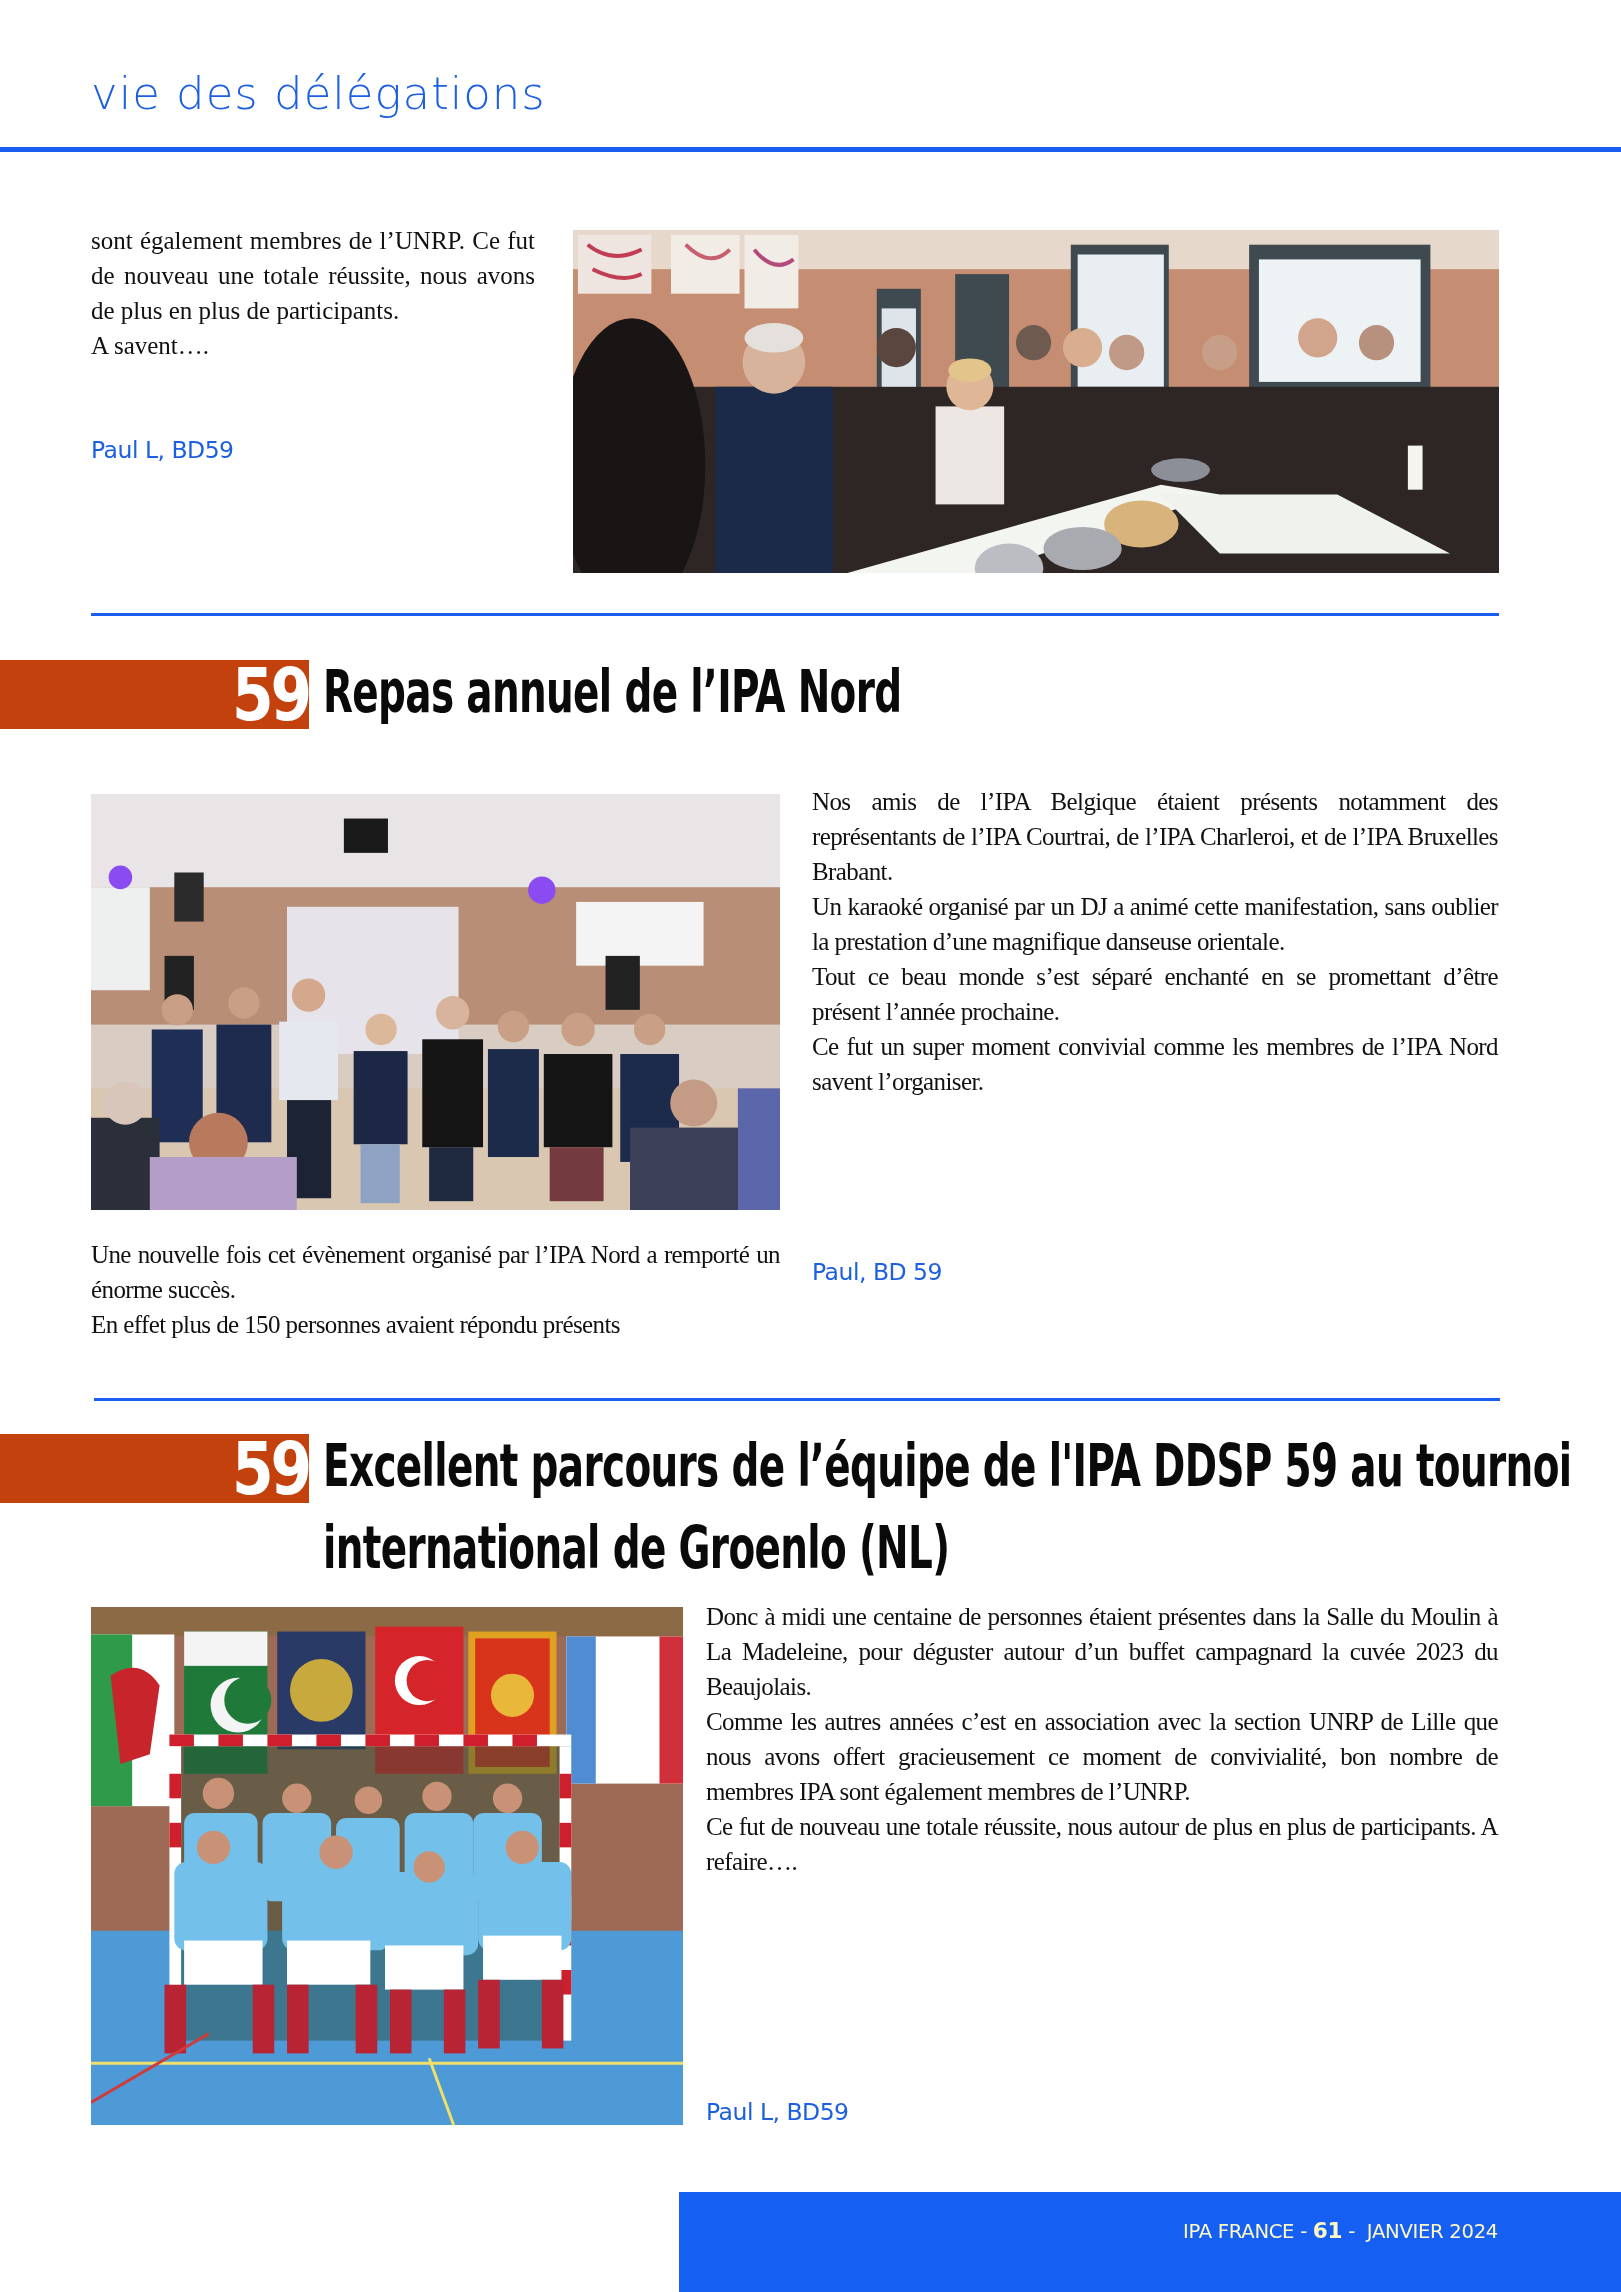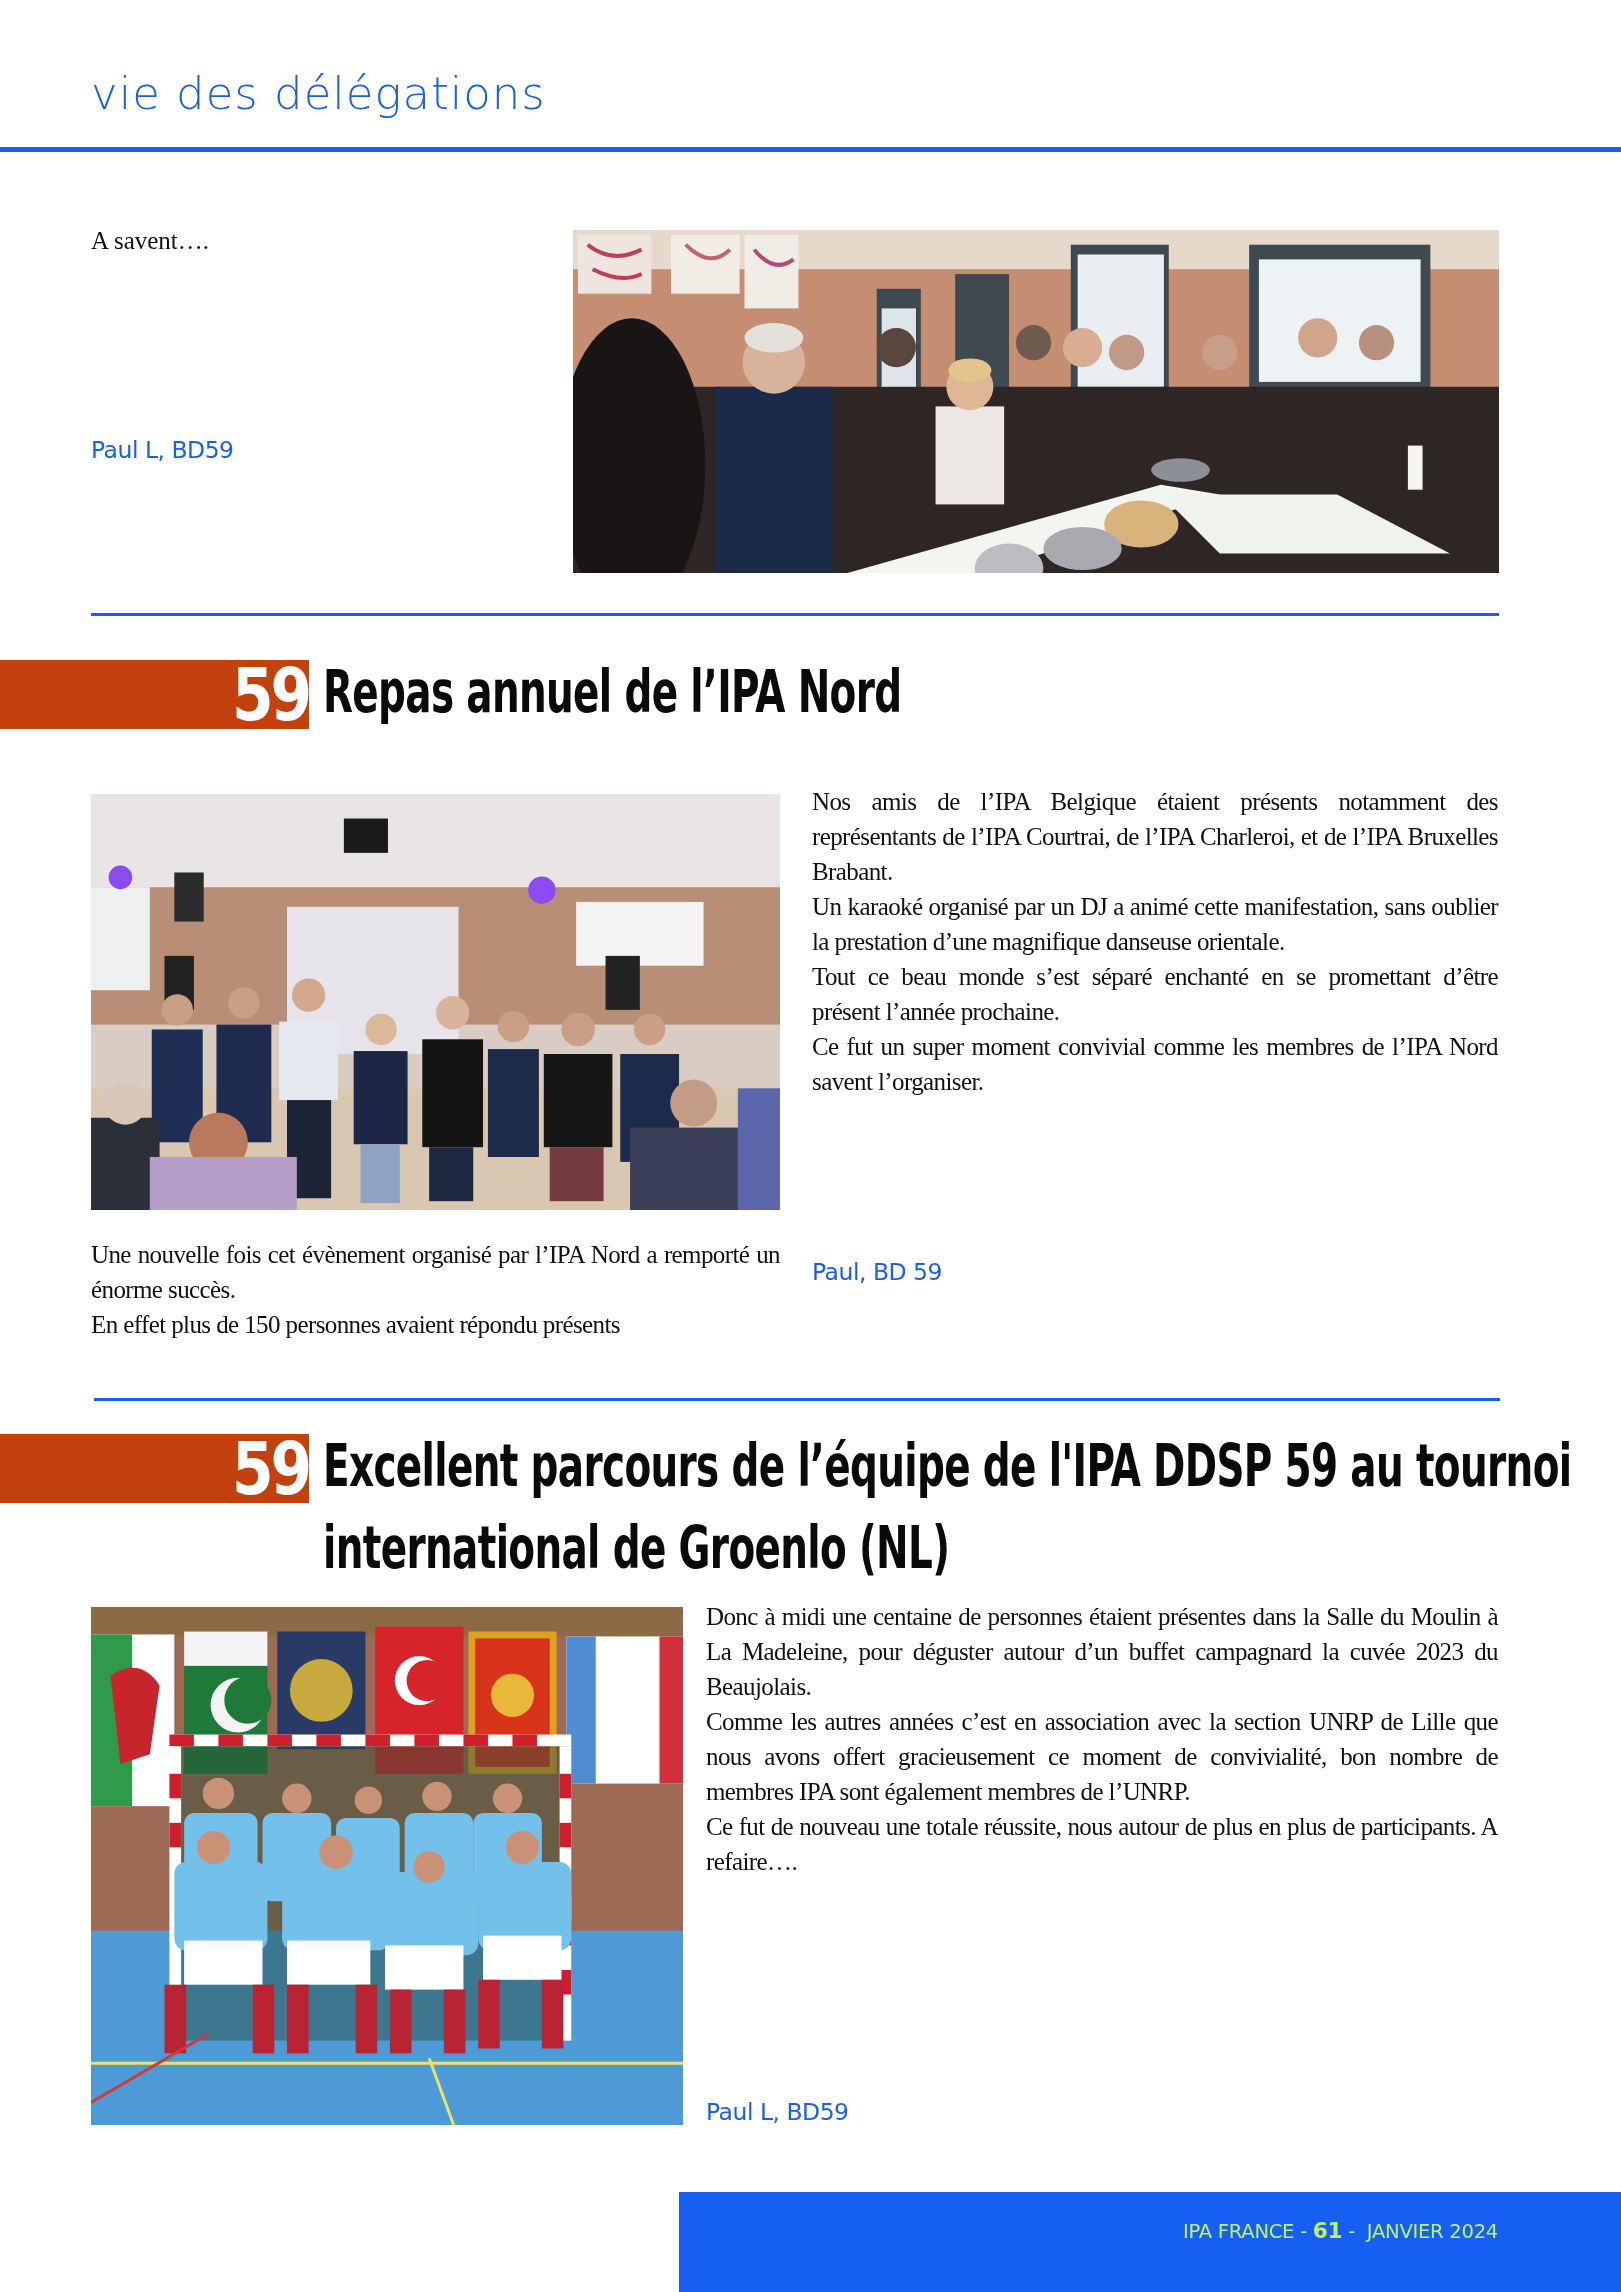--- a/index.html
+++ b/index.html
@@ -27,30 +27,31 @@
   .heading-title { position: absolute; left: 323px; font-family: "DejaVu Sans", sans-serif; font-weight: bold; color: #0a0a0a; font-size: 59px; line-height: 76px; transform: scaleX(0.66); transform-origin: left top; white-space: nowrap; letter-spacing: -1px; }
 
   .block2-left { position: absolute; left: 91px; top: 1237px; width: 689px; }
   .block2-right { position: absolute; left: 812px; top: 784px; width: 686px; }
   .block2-byline { position: absolute; left: 812px; top: 1258px; }
 
   .block3-right { position: absolute; left: 706px; top: 1599px; width: 792px; }
   .block3-byline { position: absolute; left: 706px; top: 2098px; }
 
   .footer-bar { position: absolute; left: 679px; top: 2192px; width: 942px; height: 101px; background: #1560f3; }
-  .footer-text { position: absolute; right: 123px; top: 25.5px; font-family: "DejaVu Sans", sans-serif; font-size: 19.6px; color: #bef264; letter-spacing: -0.3px; }
+  .footer-text { position: absolute; right: 123px; top: 25.5px; font-family: "DejaVu Sans", sans-serif; font-size: 19.6px; color: #fef9c3; letter-spacing: -0.3px; }
   .footer-text b { font-weight: bold; font-size: 21.6px; }
 </style>
 </head>
 <body>
 
 <div class="section-header">vie des délégations</div>
 <div class="rule-top"></div>
 
 <div class="block1-text body-text">
+  <p>sont également membres de l’UNRP. Ce fut de nouveau une totale réussite, nous avons de plus en plus de participants.</p>
   <p style="text-align:left">A savent….</p>
 </div>
 <div class="block1-byline byline">Paul L, BD59</div>
 
 <div class="photo" style="left:573px; top:230px; width:926px; height:343px;" title="Guests gathered around a buffet table in a reception hall">
   <svg viewBox="0 0 945 350" preserveAspectRatio="none">
     <rect width="945" height="350" fill="#c58d72"></rect>
     <rect x="0" y="0" width="945" height="40" fill="#e7d8cc"></rect>
     <rect x="5" y="5" width="75" height="60" fill="#efe5e0"></rect>
     <path d="M15 15 Q40 35 70 20 M20 40 Q50 55 70 45" stroke="#c13c55" stroke-width="4" fill="none"></path>

